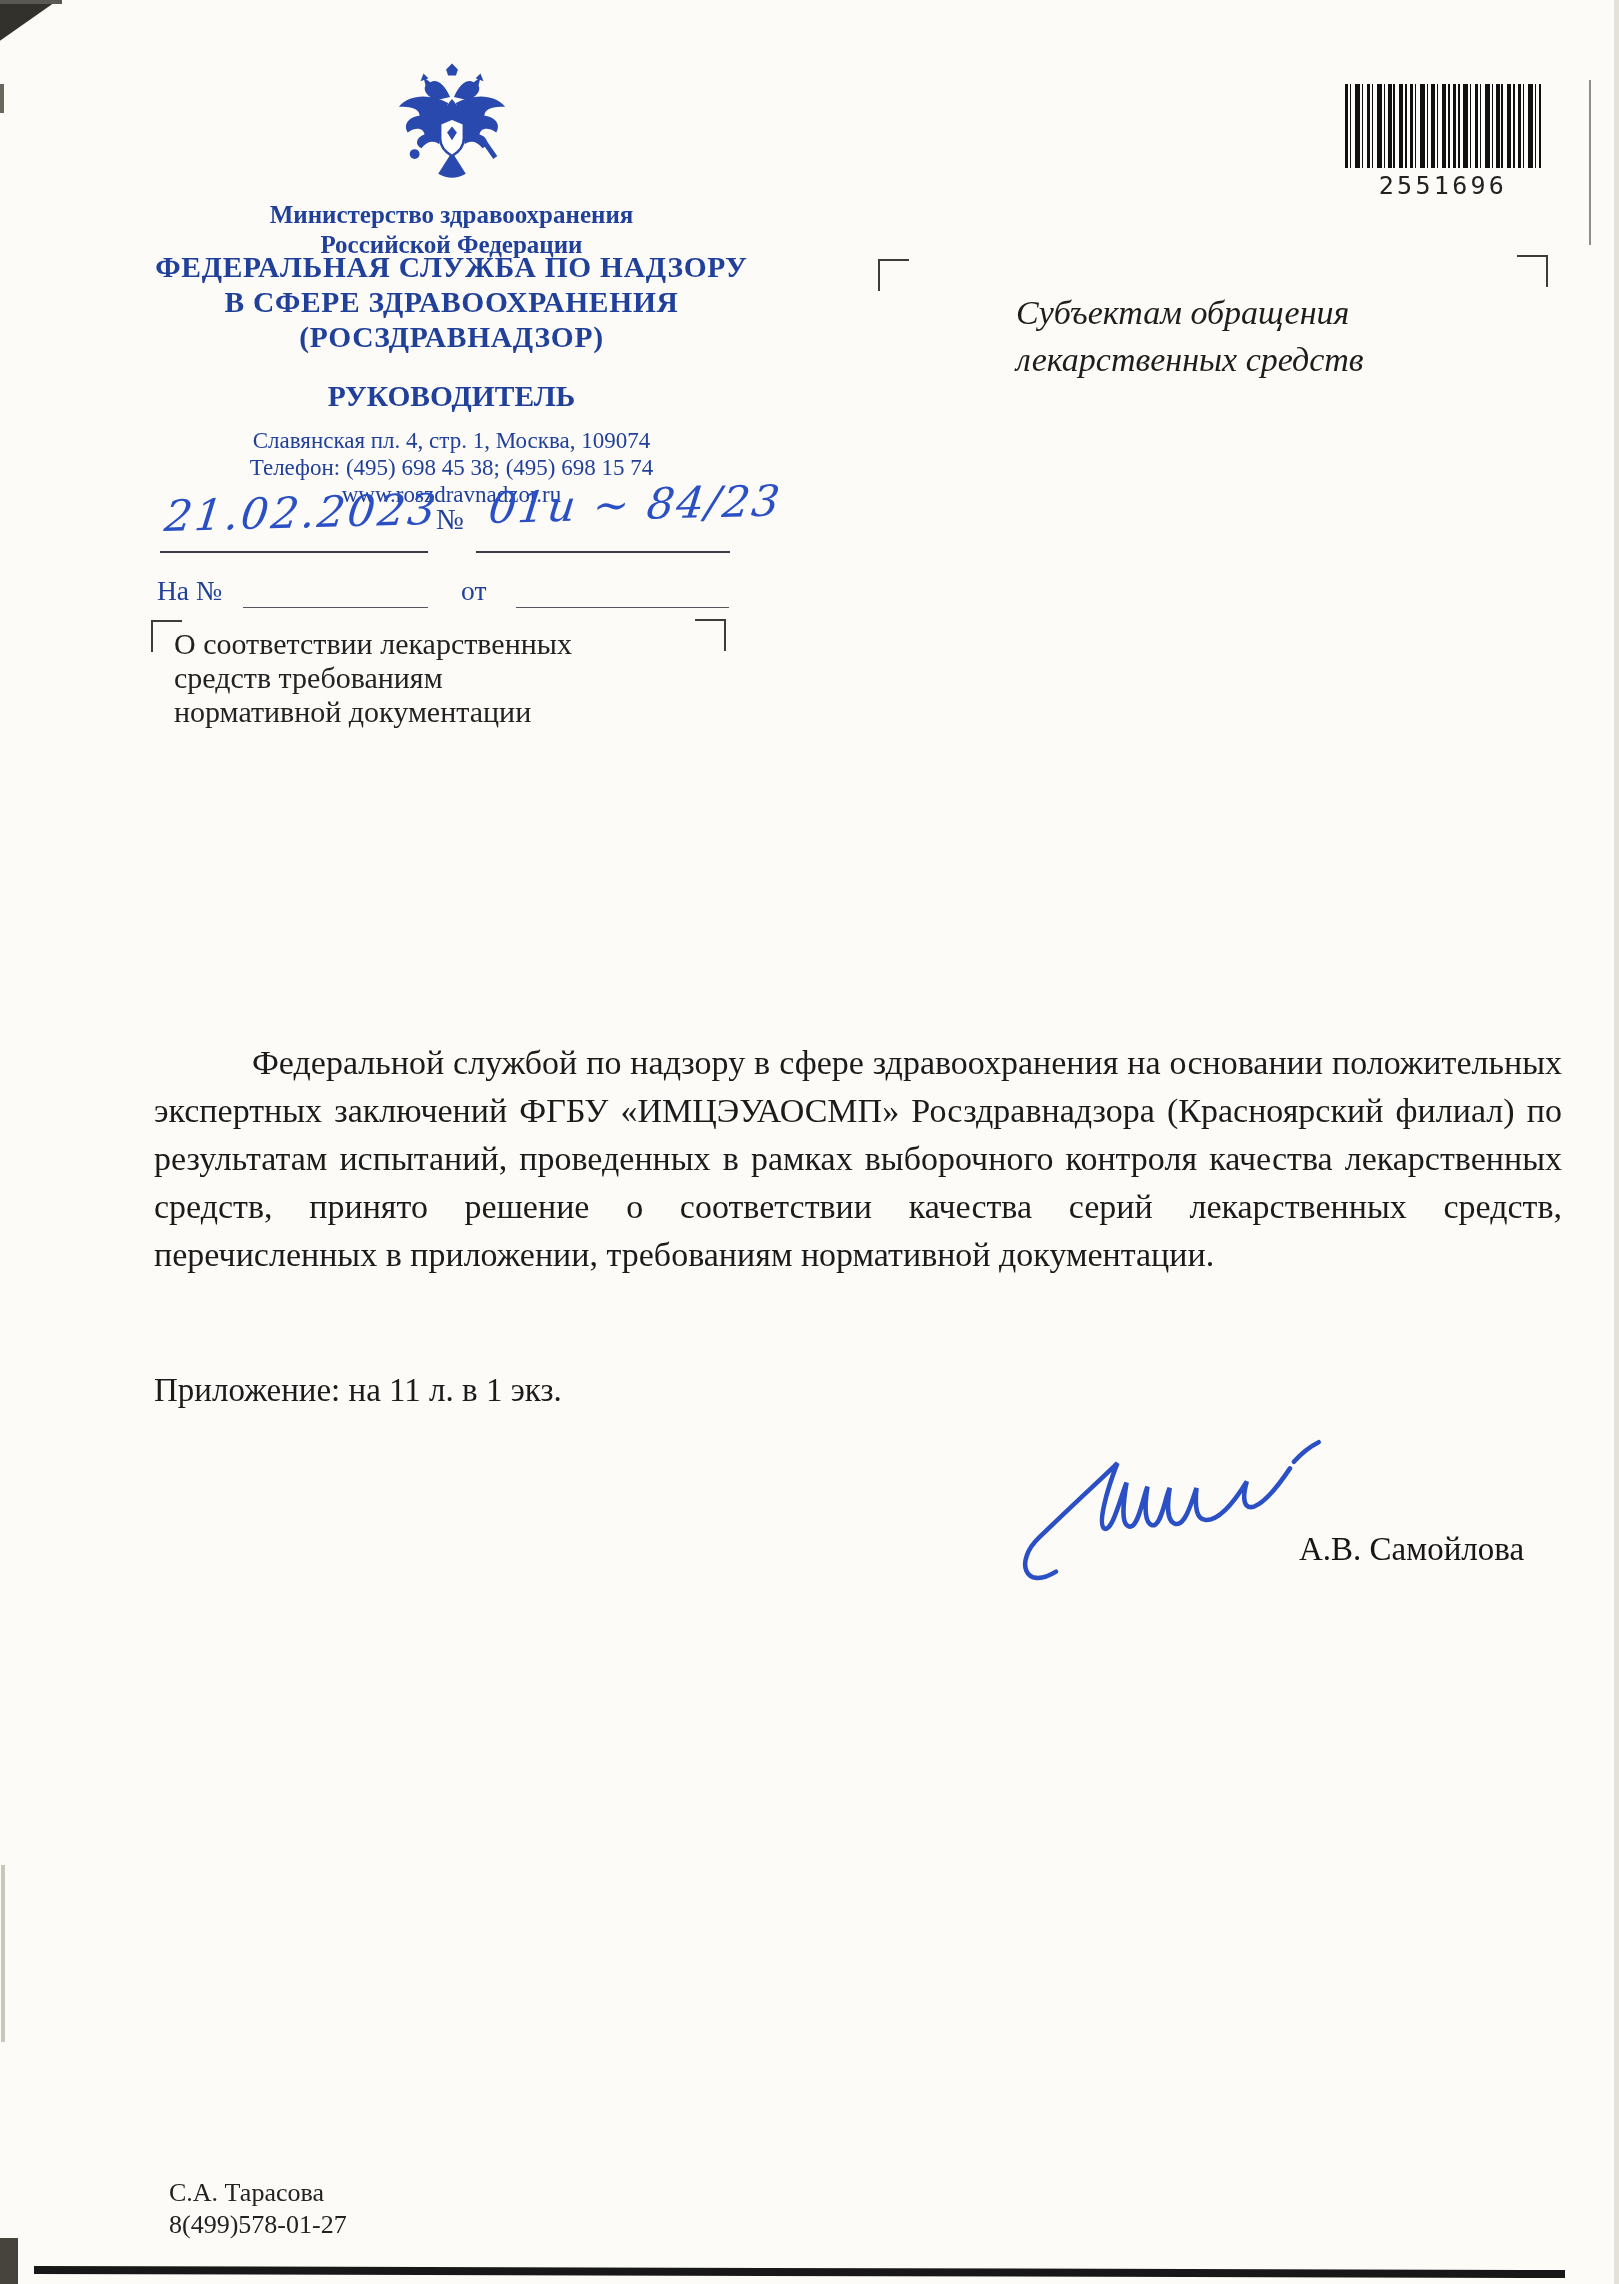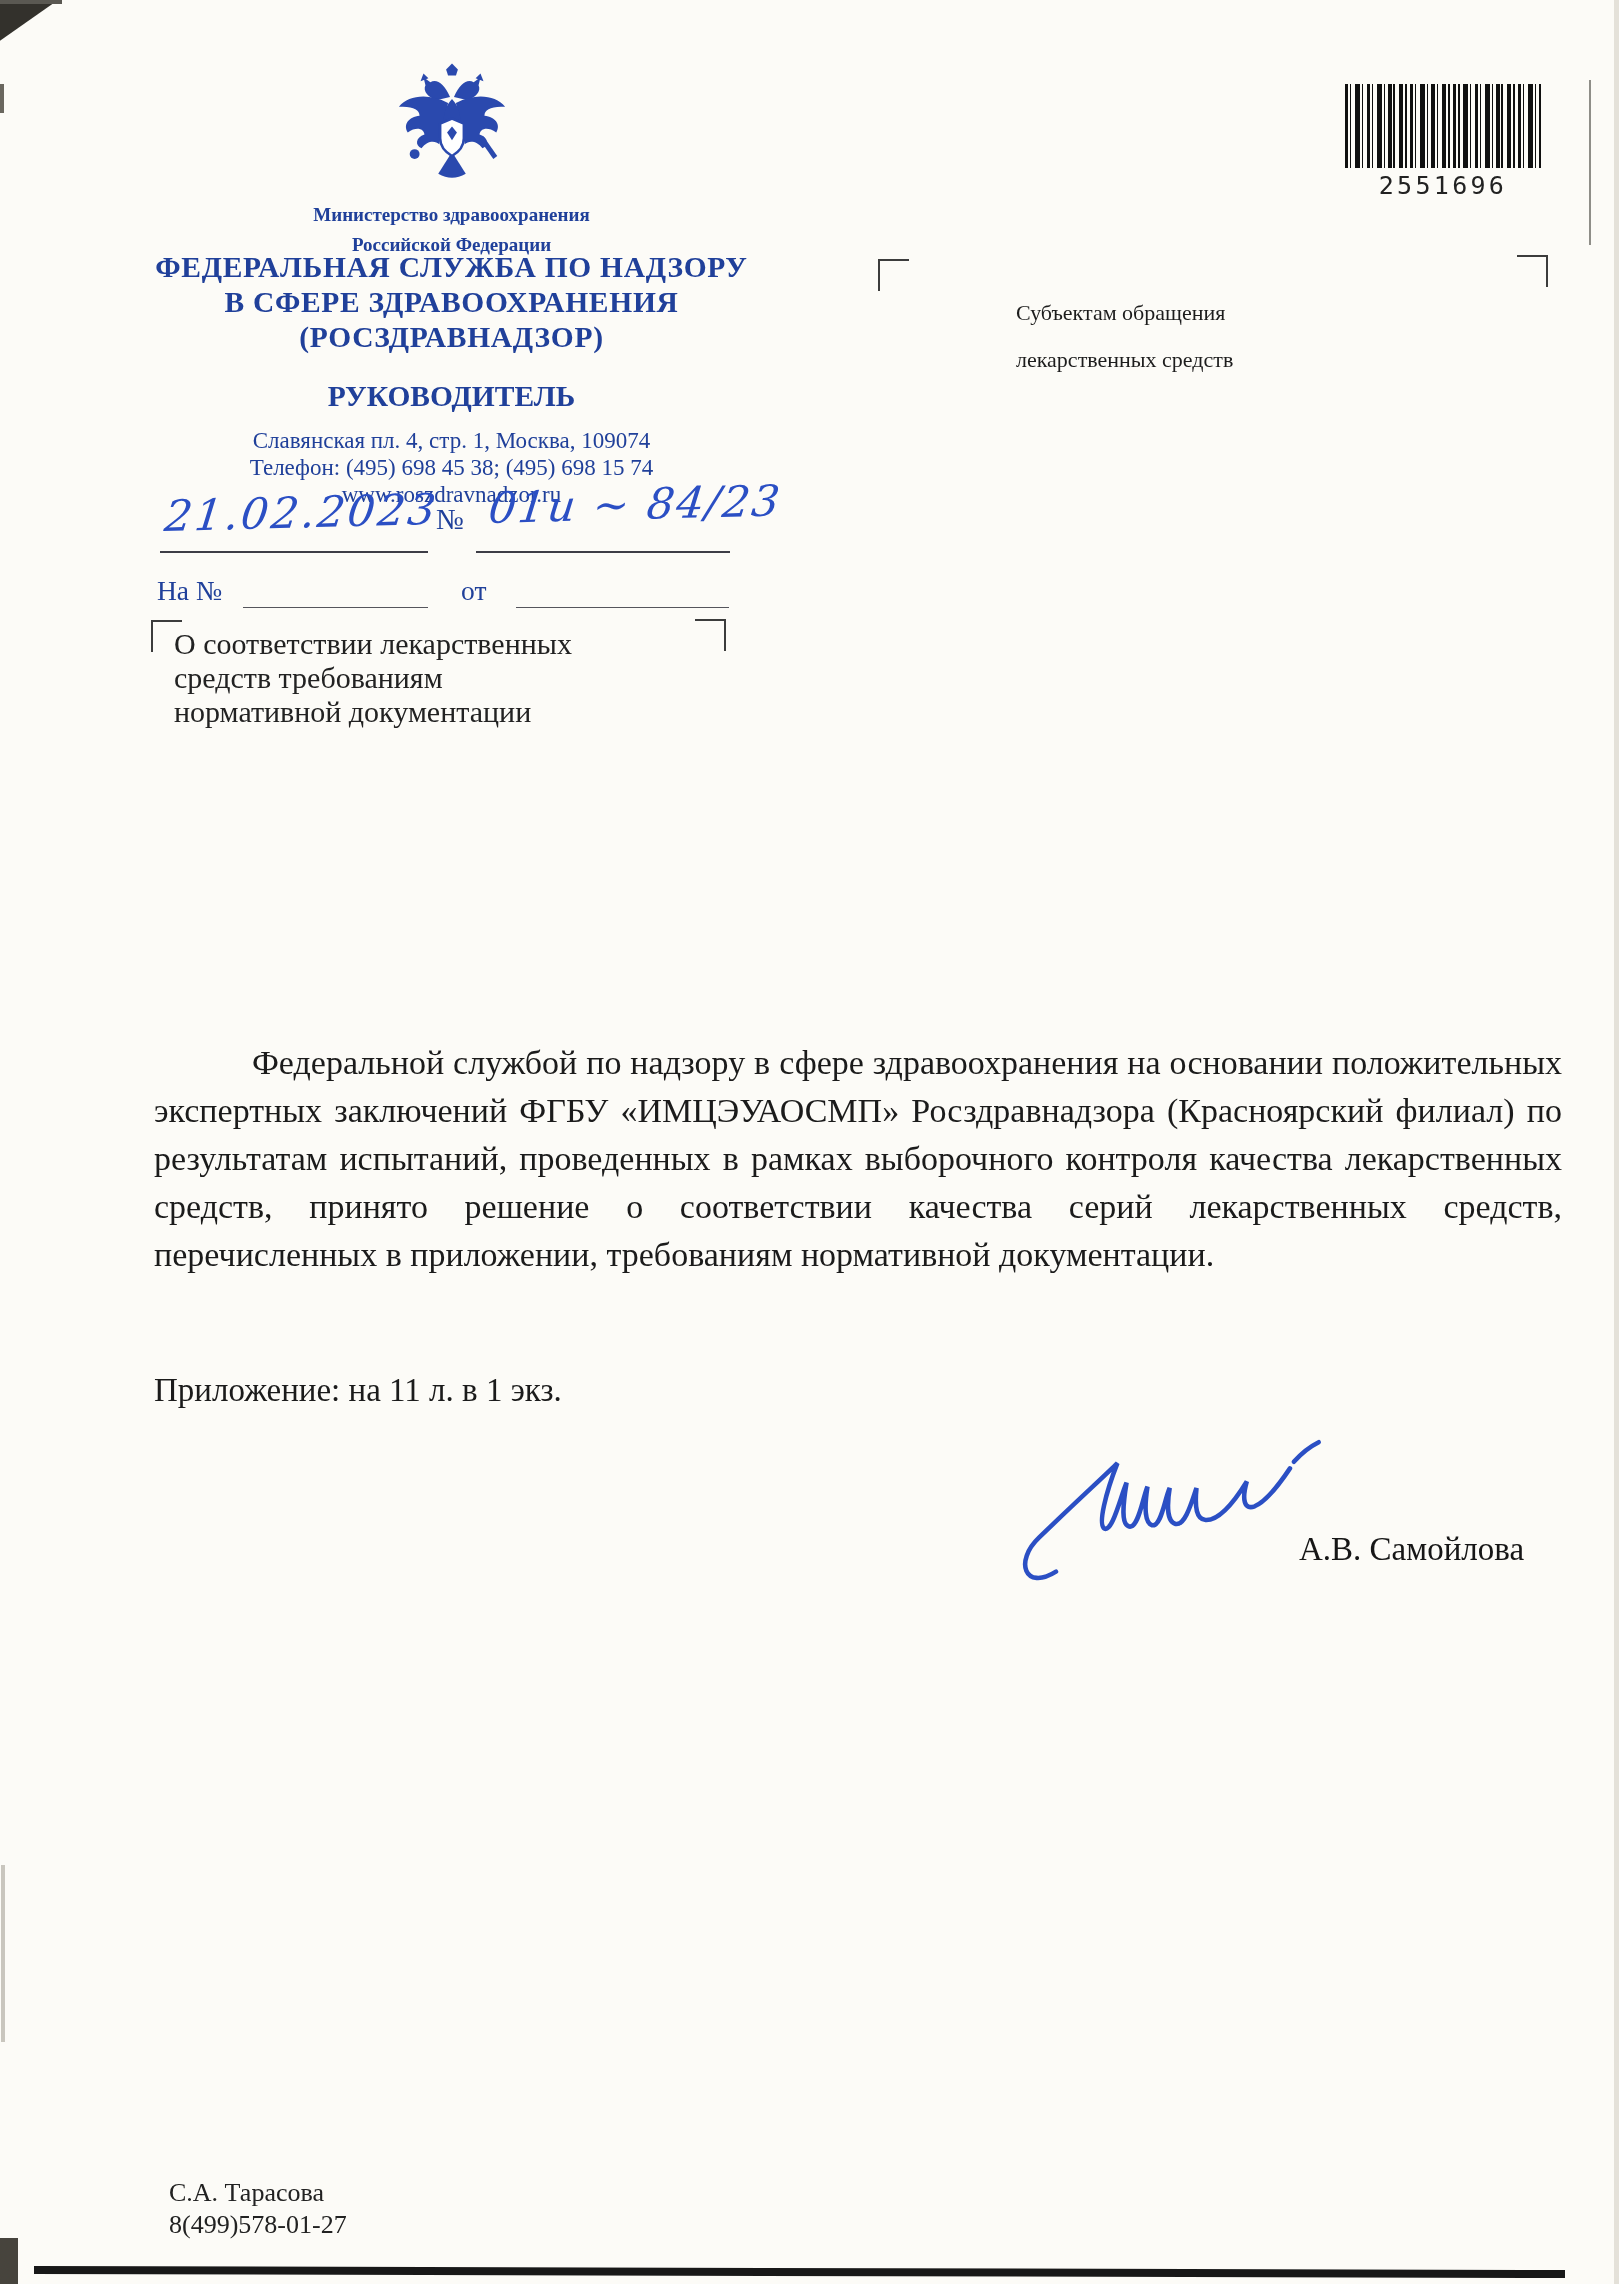--- a/index.html
+++ b/index.html
@@ -11,21 +11,21 @@
     overflow:hidden;
     font-family:"Liberation Serif", serif;
     color:#1b1b1b;
   }
   .abs{position:absolute;}
   .blue{color:#20409a;}
   .center{text-align:center;}
   .bold{font-weight:bold;}
 
   
-  .ministry{left:157px;top:200px;width:589px;font-size:19px;line-height:29.5px;font-family:Liberation Serif, serif;}
+  .ministry{left:157px;top:200px;width:589px;font-size:25px;line-height:29.5px;font-family:Liberation Serif, serif;}
   .service{left:111px;top:250px;width:681px;font-size:29.5px;line-height:35px;letter-spacing:0.7px;}
   .position-title{left:111px;top:380px;width:681px;font-size:29.5px;}
   .contacts{left:111px;top:427px;width:681px;font-size:23px;line-height:27px;}
 
   
   .handwriting{
     font-family:"DejaVu Serif", serif;
     font-style:italic;
     color:#2b4fc4;
     transform:skewX(-8deg) rotate(-1.5deg);
@@ -60,21 +60,21 @@
     left:1345px;top:84px;width:196px;height:84px;
     background-image:repeating-linear-gradient(90deg,
       #101010 0 3.3px, transparent 3.3px 5.2px,
       #101010 5.2px 6.5px, transparent 6.5px 10.5px,
       #101010 10.5px 15px, transparent 15px 17px,
       #101010 17px 18.3px, transparent 18.3px 21.6px);
   }
   .barcode-number{left:1345px;top:171px;width:196px;text-align:center;
     font-family:"DejaVu Sans Mono", monospace;font-size:25px;letter-spacing:3.3px;color:#222;}
 
-  .addressee{left:1016px;top:289px;width:550px;font-size:22px;line-height:47px;color:#1d1d1d;}
+  .addressee{left:1016px;top:289px;width:550px;font-size:34px;line-height:47px;color:#1d1d1d;font-style:italic;}
 
   .body-par{
     left:154px;top:1039px;width:1408px;
     font-size:34px;line-height:48px;
     text-align:justify;text-indent:98px;color:#1b1b1b;
   }
   .attachment{left:154px;top:1372px;font-size:33px;}
 
   .sig-svg{left:1001px;top:1420px;}
   .signer{left:1299px;top:1531px;font-size:33px;color:#161616;}

